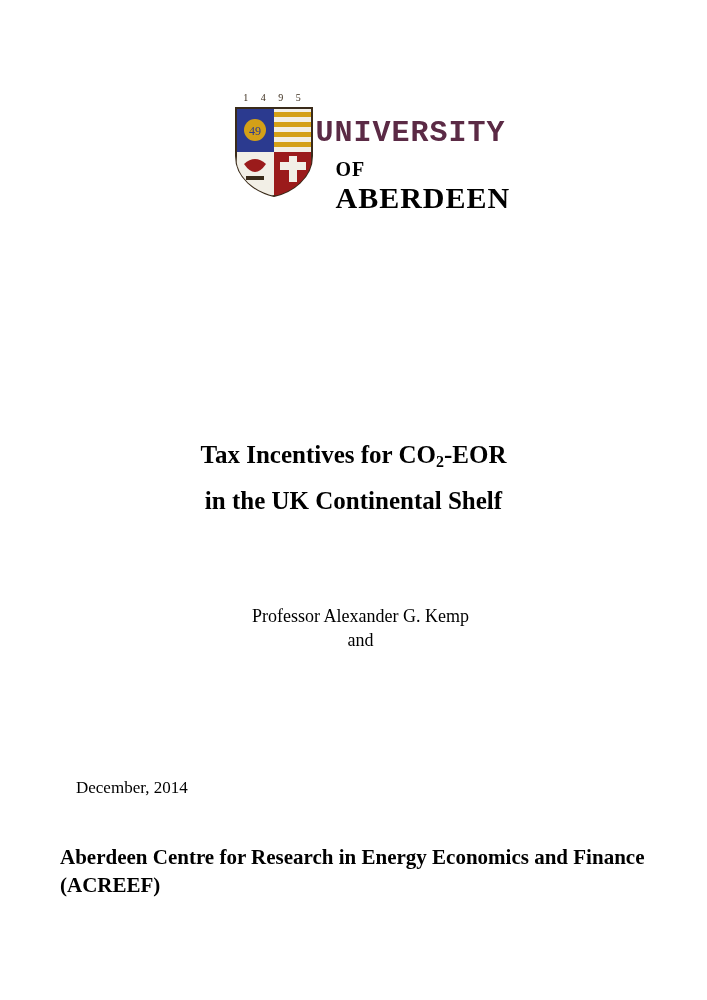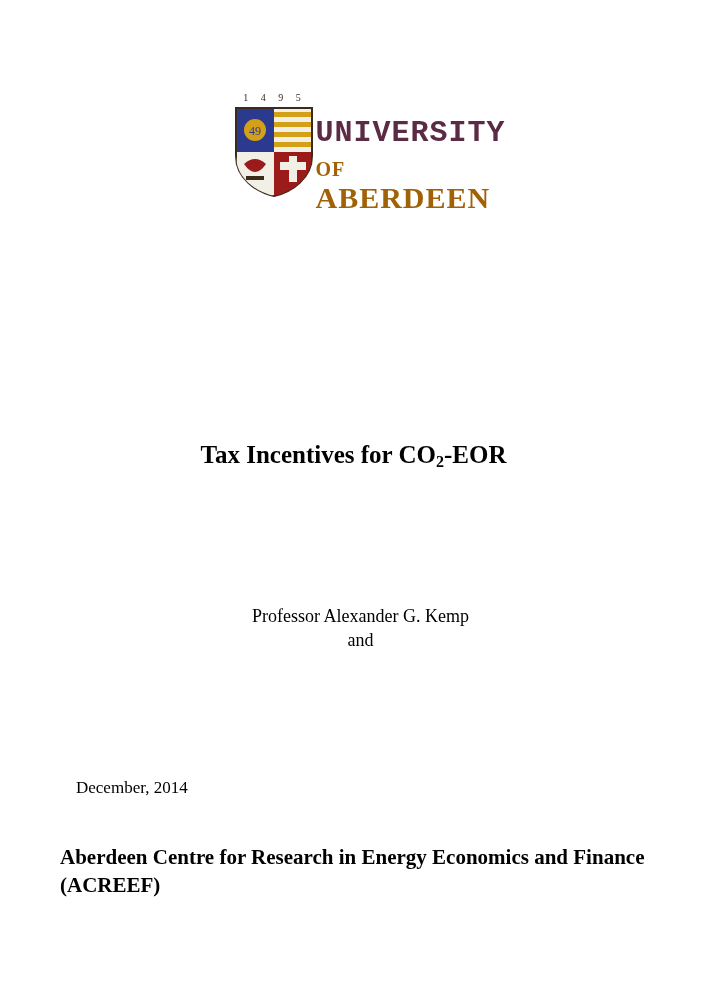--- a/index.html
+++ b/index.html
@@ -66,23 +66,24 @@
     font-size: 30px;
     letter-spacing: 1px;
     color: #5b2a45;
     line-height: 1.0;
   }
   .uni-line2 {
     font-family: "Liberation Serif", serif;
     font-weight: bold;
     font-size: 30px;
     letter-spacing: 1px;
-    color: #a16207;
+    color: #000000;
     line-height: 1.05;
     margin-top: 2px;
+    margin-left: 20px;
   }
   .uni-line2 .small-of {
     font-size: 20px;
   }
 
   
   .series {
     position: absolute;
     top: 248px;
     left: 0;
@@ -187,20 +188,21 @@
         <div class="uni-line1">UNIVERSITY</div>
         <div class="uni-line2"><span class="small-of">OF </span><span>ABERDEEN</span></div>
       </div>
 
     </div>
   </div>
 
 
   <div class="title">
     <div><span>Tax Incentives for CO</span><sub>2</sub><span>-EOR</span></div>
+    <div>in the UK Continental Shelf</div>
   </div>
 
   <div class="authors">
     <div>Professor Alexander G. Kemp</div>
     <div>and</div>
   </div>
 
   <div class="date">December, 2014</div>
 
   <div class="publisher">

